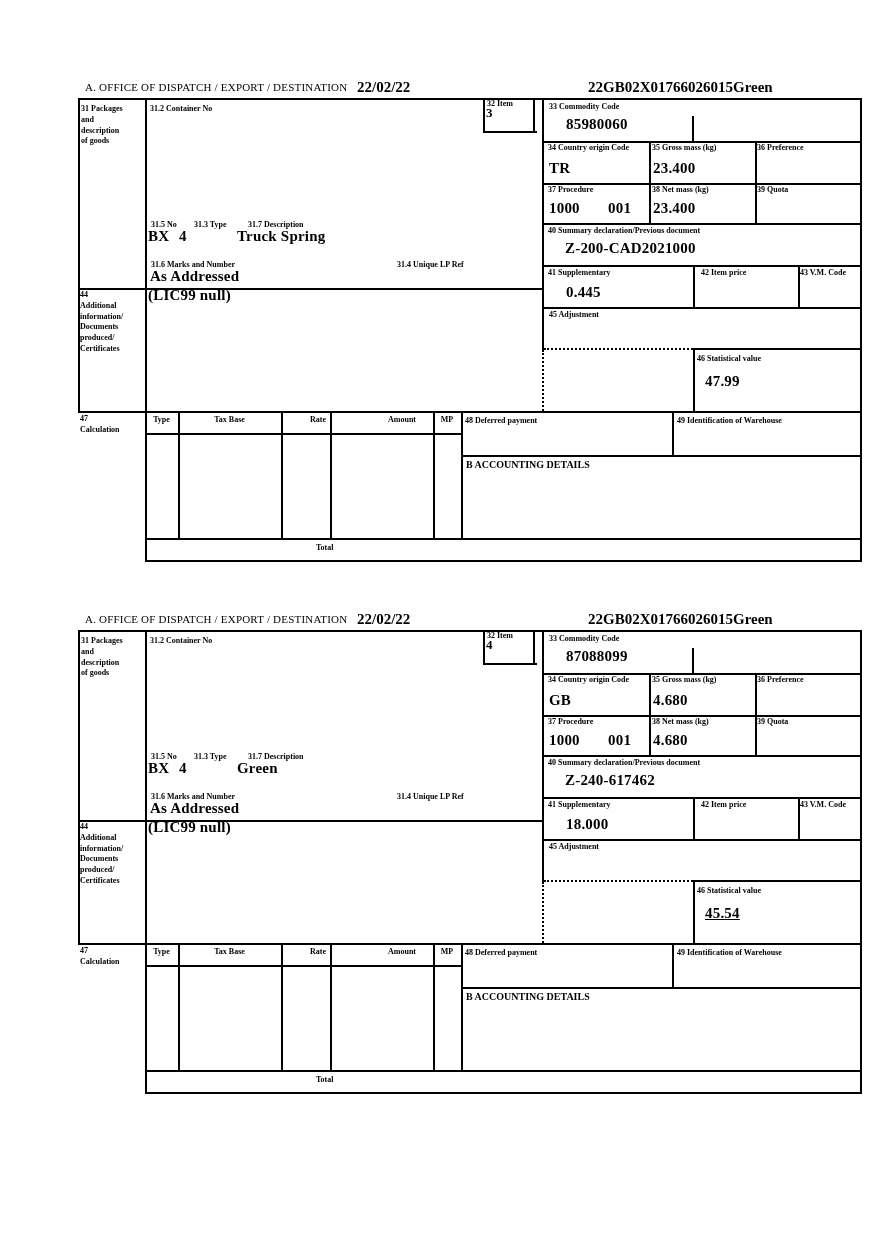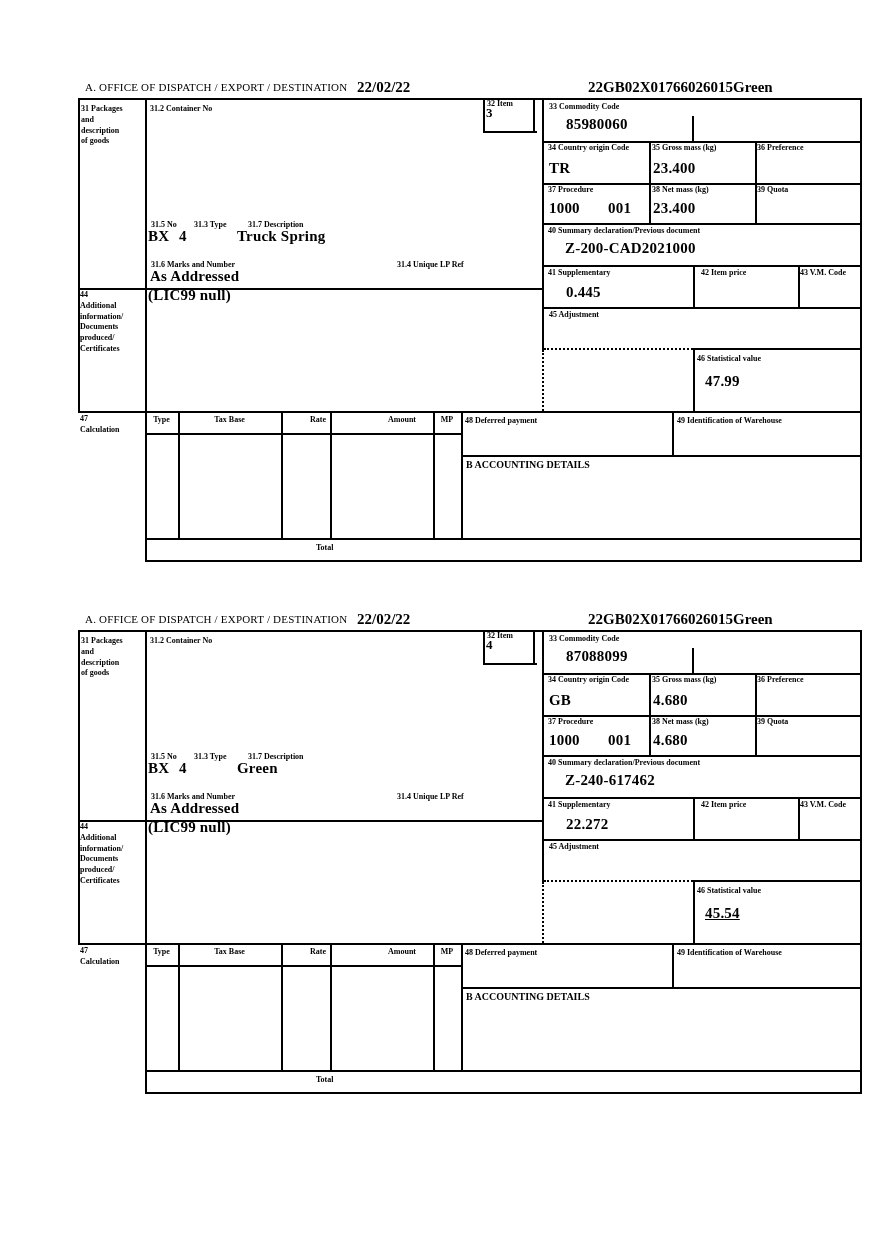--- a/index.html
+++ b/index.html
@@ -207,21 +207,21 @@
   <div class="lbl" style="left:757px;top:63px;">36 Preference</div>
   <div class="lbl" style="left:548px;top:105px;">37 Procedure</div>
   <div class="val" style="left:549px;top:120px;">1000</div>
   <div class="val" style="left:608px;top:120px;">001</div>
   <div class="lbl" style="left:652px;top:105px;">38 Net mass (kg)</div>
   <div class="val" style="left:653px;top:120px;">4.680</div>
   <div class="lbl" style="left:757px;top:105px;">39 Quota</div>
   <div class="lbl" style="left:548px;top:146px;">40 Summary declaration/Previous document</div>
   <div class="val" style="left:565px;top:160px;">Z-240-617462</div>
   <div class="lbl" style="left:548px;top:188px;">41 Supplementary</div>
-  <div class="val" style="left:566px;top:204px;">22.272</div>
+  <div class="val" style="left:566px;top:204px;">18.000</div>
   <div class="lbl" style="left:701px;top:188px;">42 Item price</div>
   <div class="lbl" style="left:800px;top:188px;">43 V.M. Code</div>
   <div class="lbl" style="left:549px;top:230px;">45 Adjustment</div>
   <div class="lbl" style="left:697px;top:274px;">46 Statistical value</div>
   <div class="val" style="left:705px;top:293px;text-decoration:underline;">45.54</div>
 
   <div class="lbl cell" style="left:145px;top:335px;width:33px;">Type</div>
   <div class="lbl cell" style="left:178px;top:335px;width:103px;">Tax Base</div>
   <div class="lbl cell-r" style="left:281px;top:335px;width:45px;">Rate</div>
   <div class="lbl cell-r" style="left:330px;top:335px;width:86px;">Amount</div>

